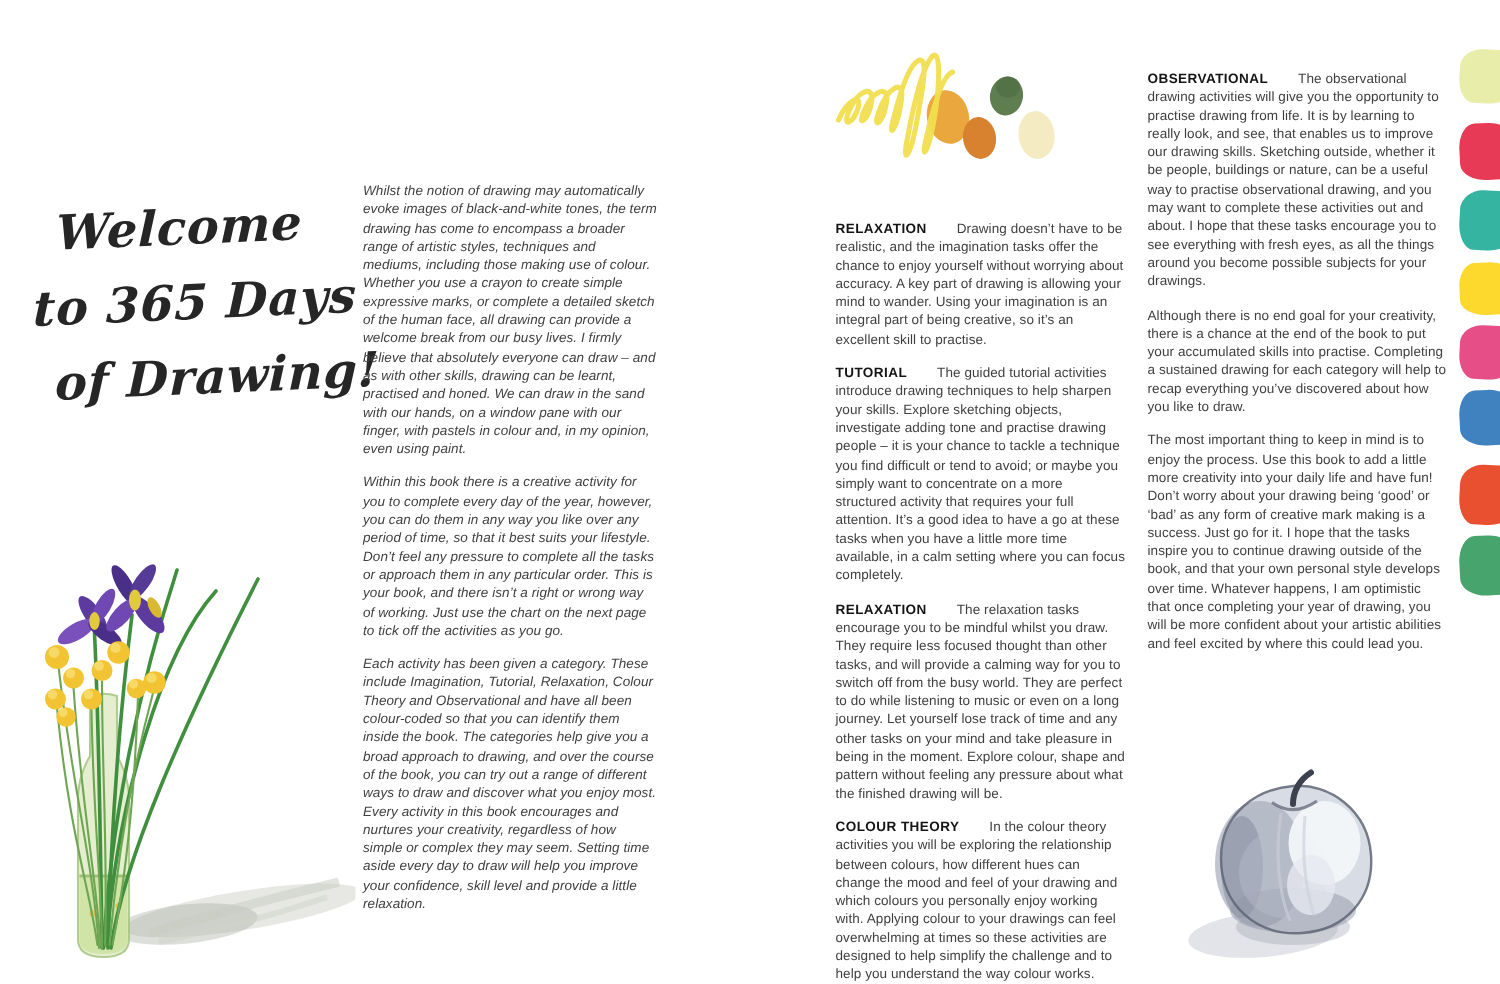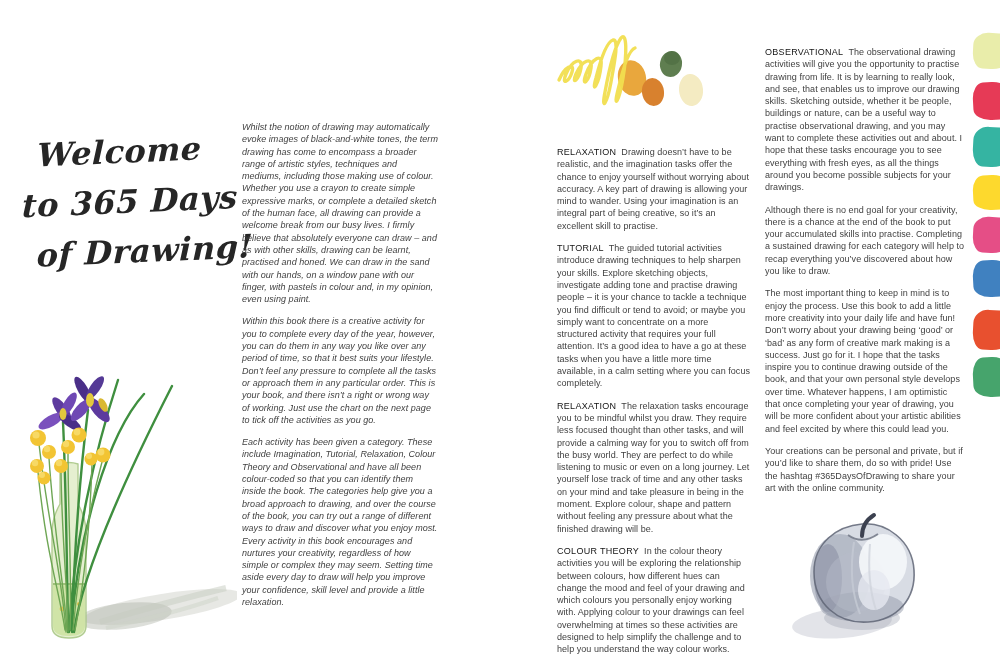--- a/index.html
+++ b/index.html
@@ -12,21 +12,21 @@
     position:absolute;left:22px;top:126px;width:240px;
     font-family:"DejaVu Serif",serif;font-style:italic;font-weight:bold;
     font-size:32px;line-height:50px;color:#262626;
     transform:rotate(-2.5deg) skewX(-4deg);letter-spacing:.5px;white-space:nowrap;
   }
   .title .t1{padding-left:14px;}
   .title .t3{padding-left:16px;}
   
   .col{position:absolute;font-size:9px;line-height:12.3px;letter-spacing:.05px;}
   .col p{margin:0 0 10px 0;}
-  .col b.cat{color:#141414;font-weight:400;letter-spacing:.3px;margin-right:5px;}
+  .col b.cat{color:#141414;font-weight:700;letter-spacing:.3px;margin-right:20px;}
   .col-left{left:242px;top:121px;width:196px;font-style:italic;}
   .col-a{left:557px;top:146px;width:194px;}
   .col-b{left:765px;top:46px;width:200px;}
   
   .flower-art{position:absolute;left:22px;top:364px;}
   .scribble-art{position:absolute;left:553px;top:26px;}
   .apple-art{position:absolute;left:790px;top:508px;}
   
   .swatch-strip{position:absolute;right:0;top:0;width:36px;height:656px;}
   .swatch{
@@ -148,21 +148,20 @@
       <p><b class="cat">RELAXATION</b><span>Drawing doesn’t have to be realistic, and the imagination tasks offer the chance to enjoy yourself without worrying about accuracy. A key part of drawing is allowing your mind to wander. Using your imagination is an integral part of being creative, so it’s an excellent skill to practise.</span></p>
       <p><b class="cat">TUTORIAL</b><span>The guided tutorial activities introduce drawing techniques to help sharpen your skills. Explore sketching objects, investigate adding tone and practise drawing people – it is your chance to tackle a technique you find difficult or tend to avoid; or maybe you simply want to concentrate on a more structured activity that requires your full attention. It’s a good idea to have a go at these tasks when you have a little more time available, in a calm setting where you can focus completely.</span></p>
       <p><b class="cat">RELAXATION</b><span>The relaxation tasks encourage you to be mindful whilst you draw. They require less focused thought than other tasks, and will provide a calming way for you to switch off from the busy world. They are perfect to do while listening to music or even on a long journey. Let yourself lose track of time and any other tasks on your mind and take pleasure in being in the moment. Explore colour, shape and pattern without feeling any pressure about what the finished drawing will be.</span></p>
       <p><b class="cat">COLOUR THEORY</b><span>In the colour theory activities you will be exploring the relationship between colours, how different hues can change the mood and feel of your drawing and which colours you personally enjoy working with. Applying colour to your drawings can feel overwhelming at times so these activities are designed to help simplify the challenge and to help you understand the way colour works.</span></p>
     </div>
 
     <div class="col col-b">
       <p><b class="cat">OBSERVATIONAL</b><span>The observational drawing activities will give you the opportunity to practise drawing from life. It is by learning to really look, and see, that enables us to improve our drawing skills. Sketching outside, whether it be people, buildings or nature, can be a useful way to practise observational drawing, and you may want to complete these activities out and about. I hope that these tasks encourage you to see everything with fresh eyes, as all the things around you become possible subjects for your drawings.</span></p>
       <p>Although there is no end goal for your creativity, there is a chance at the end of the book to put your accumulated skills into practise. Completing a sustained drawing for each category will help to recap everything you’ve discovered about how you like to draw.</p>
       <p>The most important thing to keep in mind is to enjoy the process. Use this book to add a little more creativity into your daily life and have fun! Don’t worry about your drawing being ‘good’ or ‘bad’ as any form of creative mark making is a success. Just go for it. I hope that the tasks inspire you to continue drawing outside of the book, and that your own personal style develops over time. Whatever happens, I am optimistic that once completing your year of drawing, you will be more confident about your artistic abilities and feel excited by where this could lead you.</p>
-      <p class="hashtag-note">Your creations can be personal and private, but if you’d like to share them, do so with pride! Use the hashtag #365DaysOfDrawing to share your art with the online community.</p>
     </div>
 
     <div class="apple-art">
       <svg width="155" height="142" viewBox="0 0 155 142">
         <ellipse cx="52" cy="115" rx="50" ry="15" fill="#aeb3bf" opacity="0.35" transform="rotate(-5 52 115)"></ellipse>
         <ellipse cx="72" cy="110" rx="38" ry="12" fill="#9ba1af" opacity="0.35"></ellipse>
         <path d="M72,16 C96,14 122,32 124,62 C126,90 108,112 78,114 C48,116 24,96 24,64 C24,34 48,18 72,16 Z" fill="#d8dce4"></path>
         <ellipse cx="50" cy="68" rx="30" ry="42" fill="#a6acba" opacity="0.7"></ellipse>
         <ellipse cx="38" cy="70" rx="14" ry="34" fill="#878da0" opacity="0.55"></ellipse>
         <ellipse cx="72" cy="99" rx="42" ry="15" fill="#9298a8" opacity="0.5"></ellipse>

